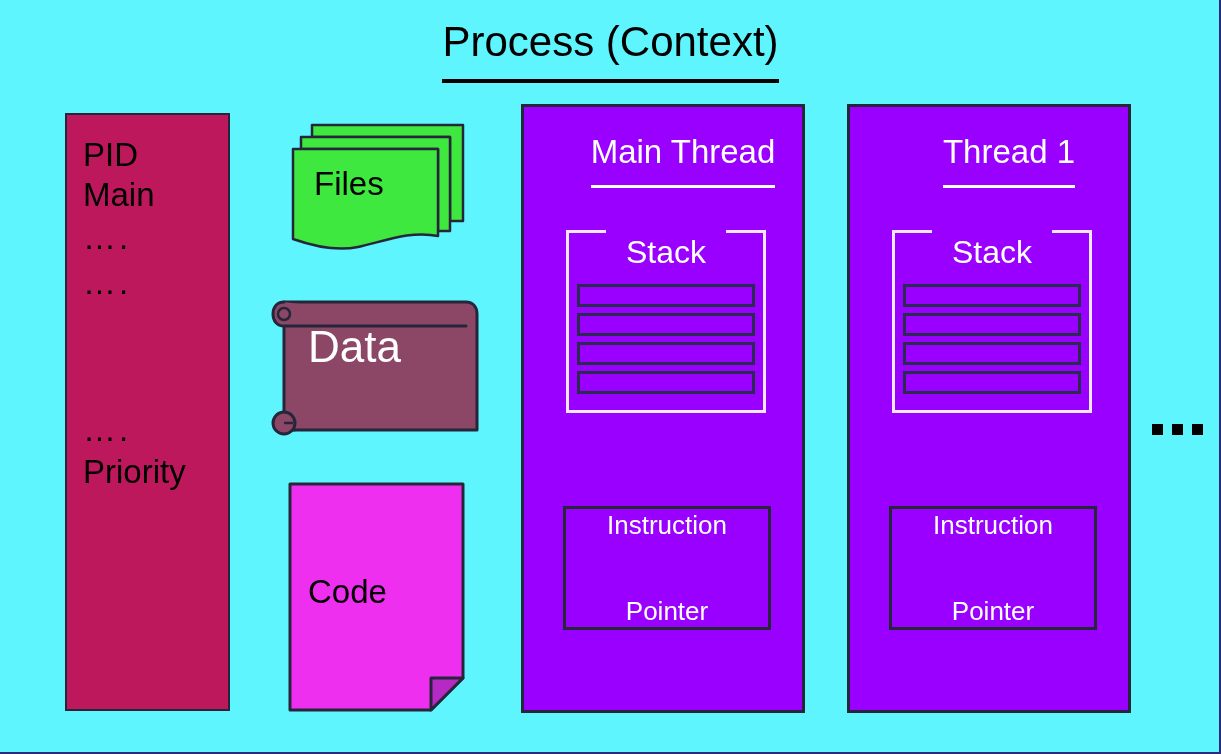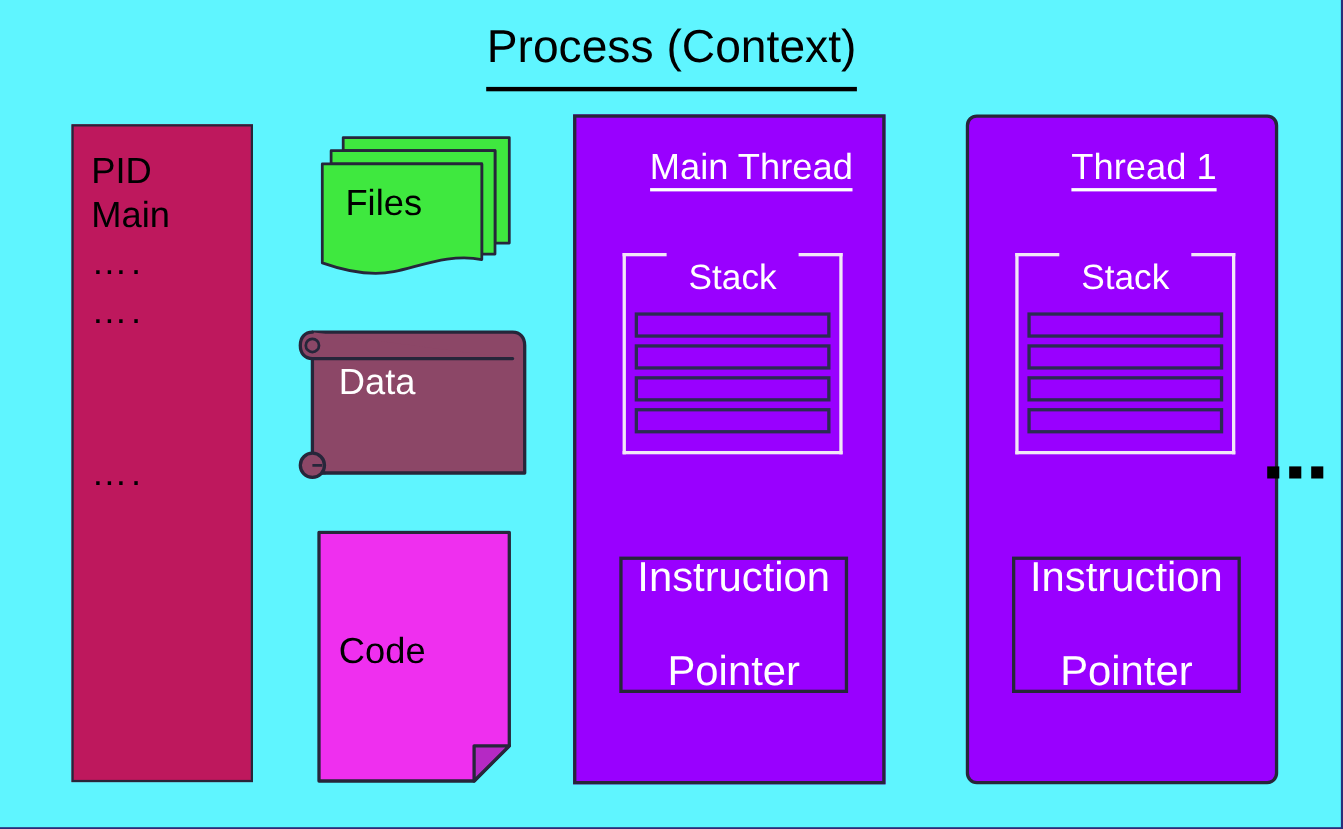--- a/index.html
+++ b/index.html
@@ -94,21 +94,21 @@
     left: 270px;
     top: 290px;
     width: 215px;
     height: 152px;
   }
   .heap-wrap svg { display: block; }
   .heap-label {
     position: absolute;
     left: 38px;
     top: 36px;
-    font-size: 33px;
+    font-size: 44px;
     line-height: 42px;
     color: #ffffff;
   }
 
   
   .code-wrap {
     position: absolute;
     left: 288px;
     top: 482px;
     width: 180px;
@@ -127,34 +127,34 @@
   .thread {
     position: absolute;
     top: 104px;
     width: 284px;
     height: 609px;
     background: #9900ff;
     border: 3px solid #26263a;
     box-sizing: border-box;
   }
   .thread-main { left: 521px; }
-  .thread-one  { left: 878px; border-radius: 10px; }
+  .thread-one  { left: 847px; }
 
   .thread-title {
     position: absolute;
     left: 0;
     top: 26px;
     width: 100%;
     text-align: center;
     font-size: 33px;
     color: #ffffff;
   }
   .thread-title span {
     border-bottom: 3px solid #ffffff;
-    padding-bottom: 1px;
+    padding-bottom: 15px;
     margin-left: 40px;
   }
 
   
   .stack-frame {
     position: absolute;
     left: 42px;
     top: 123px;
     width: 200px;
     height: 183px;
@@ -207,21 +207,21 @@
     top: 399px;
     width: 208px;
     height: 124px;
     border: 3px solid #26263a;
     box-sizing: border-box;
     display: flex;
     align-items: center;
     justify-content: center;
   }
   .ip-text {
-    font-size: 38px;
+    font-size: 26px;
     line-height: 43px;
     color: #ffffff;
     text-align: center;
     white-space: pre-line;
   }
 
   
   .more-dots {
     position: absolute;
     left: 1152px;
@@ -246,20 +246,21 @@
   </div>
 
   <div class="pid-box">
     <div class="pid-list">
       <div class="pid-line">PID</div>
       <div class="pid-line">Main</div>
       <div class="pid-line dots">….</div>
       <div class="pid-line dots">….</div>
       <div class="pid-gap"></div>
       <div class="pid-line dots">….</div>
+      <div class="pid-line">Priority</div>
     </div>
   </div>
 
   <div class="files-wrap">
     <svg width="180" height="150" viewBox="0 0 180 150">
       <path d="M22,22 L173,22 L173,118 L160,118 L160,34 L22,34 Z" fill="#3fe83f" stroke="#26263a" stroke-width="2.5" stroke-linejoin="round"></path>
       <path d="M11,34 L160,34 L160,128 L148,128 L148,46 L11,46 Z" fill="#3fe83f" stroke="#26263a" stroke-width="2.5" stroke-linejoin="round"></path>
       <path d="M3,46 L148,46 L148,133 C120,127 92,139 68,144 C44,149 20,142 3,136 Z" fill="#3fe83f" stroke="#26263a" stroke-width="2.5" stroke-linejoin="round"></path>
     </svg>
     <div class="files-label">Files</div>

